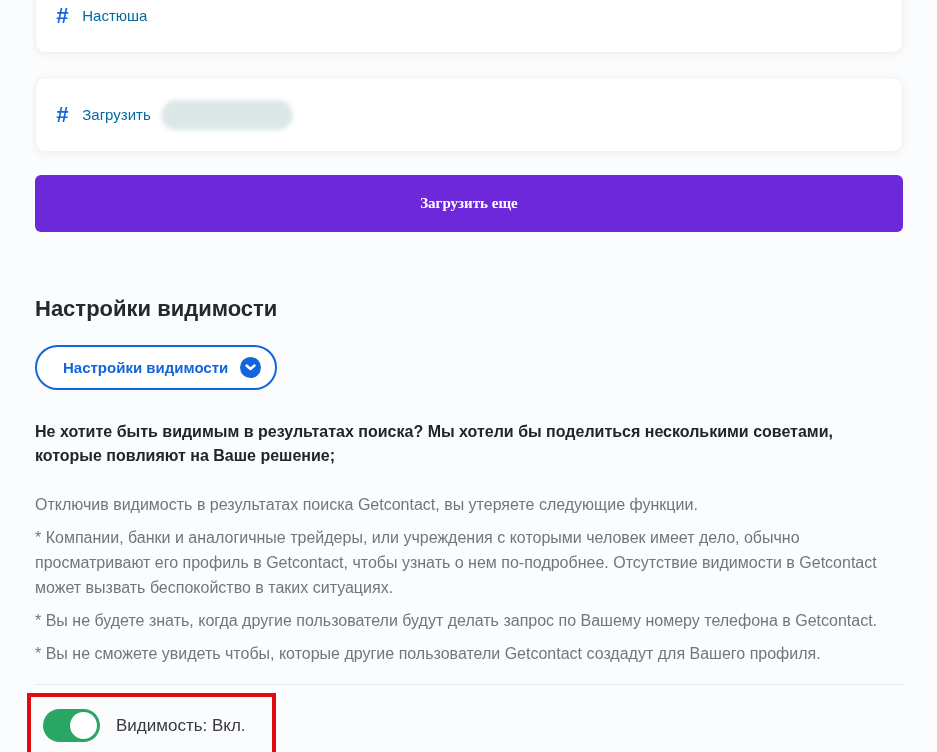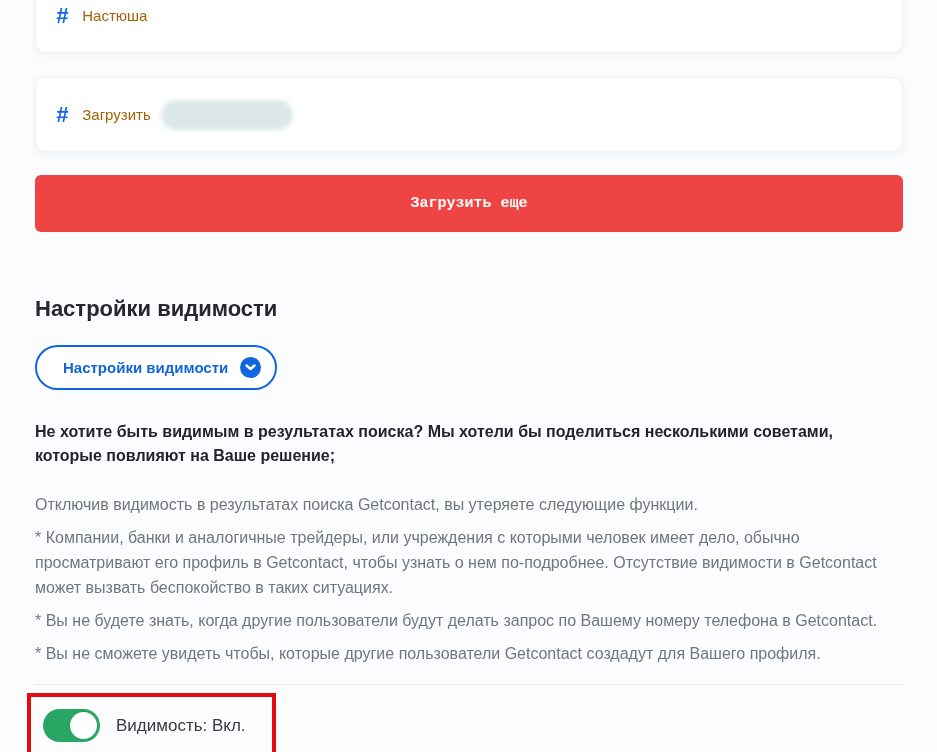--- a/index.html
+++ b/index.html
@@ -25,40 +25,40 @@
   .tag-card.first { margin-top: -22px; }
   .tag-card + .tag-card { margin-top: 24px; }
   .hash-icon {
     color: #1266e3;
     font-weight: bold;
     font-style: italic;
     font-size: 22px;
     margin-right: 14px;
     line-height: 1;
   }
-  .tag-label { font-size: 15px; color: #a16207; }
+  .tag-label { font-size: 15px; color: #0369a1; }
   .redacted-blob {
     width: 132px;
     height: 30px;
     margin-left: 10px;
     border-radius: 16px;
     background: #dce8e8;
     filter: blur(2px);
   }
 
   
   .load-more {
     margin-top: 23px;
     width: 868px;
     height: 57px;
-    background: #ef4444;
+    background: #6d28d9;
     border: none;
     border-radius: 6px;
     color: #ffffff;
-    font-family: Liberation Mono, monospace;
+    font-family: Liberation Serif, serif;
     font-size: 15px;
     font-weight: bold;
     cursor: pointer;
     display: block;
   }
 
   
   .section-heading {
     margin-top: 64px;
     font-size: 22px;

